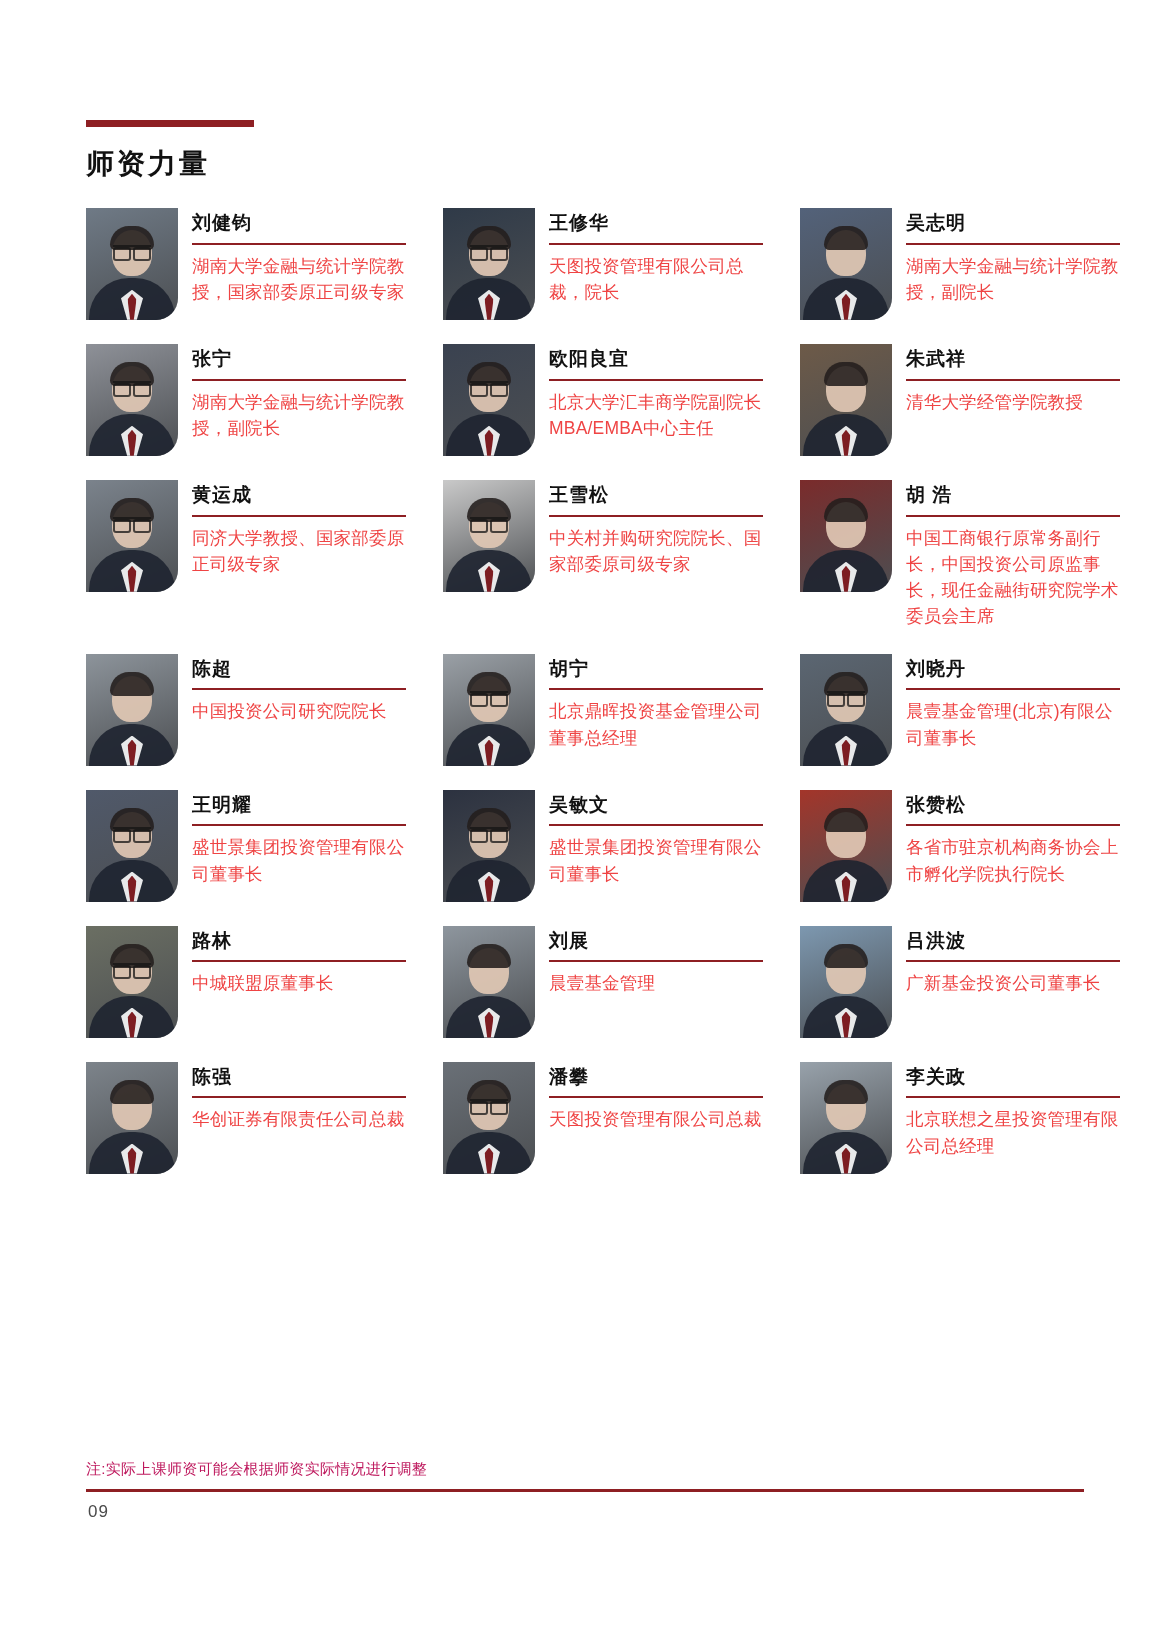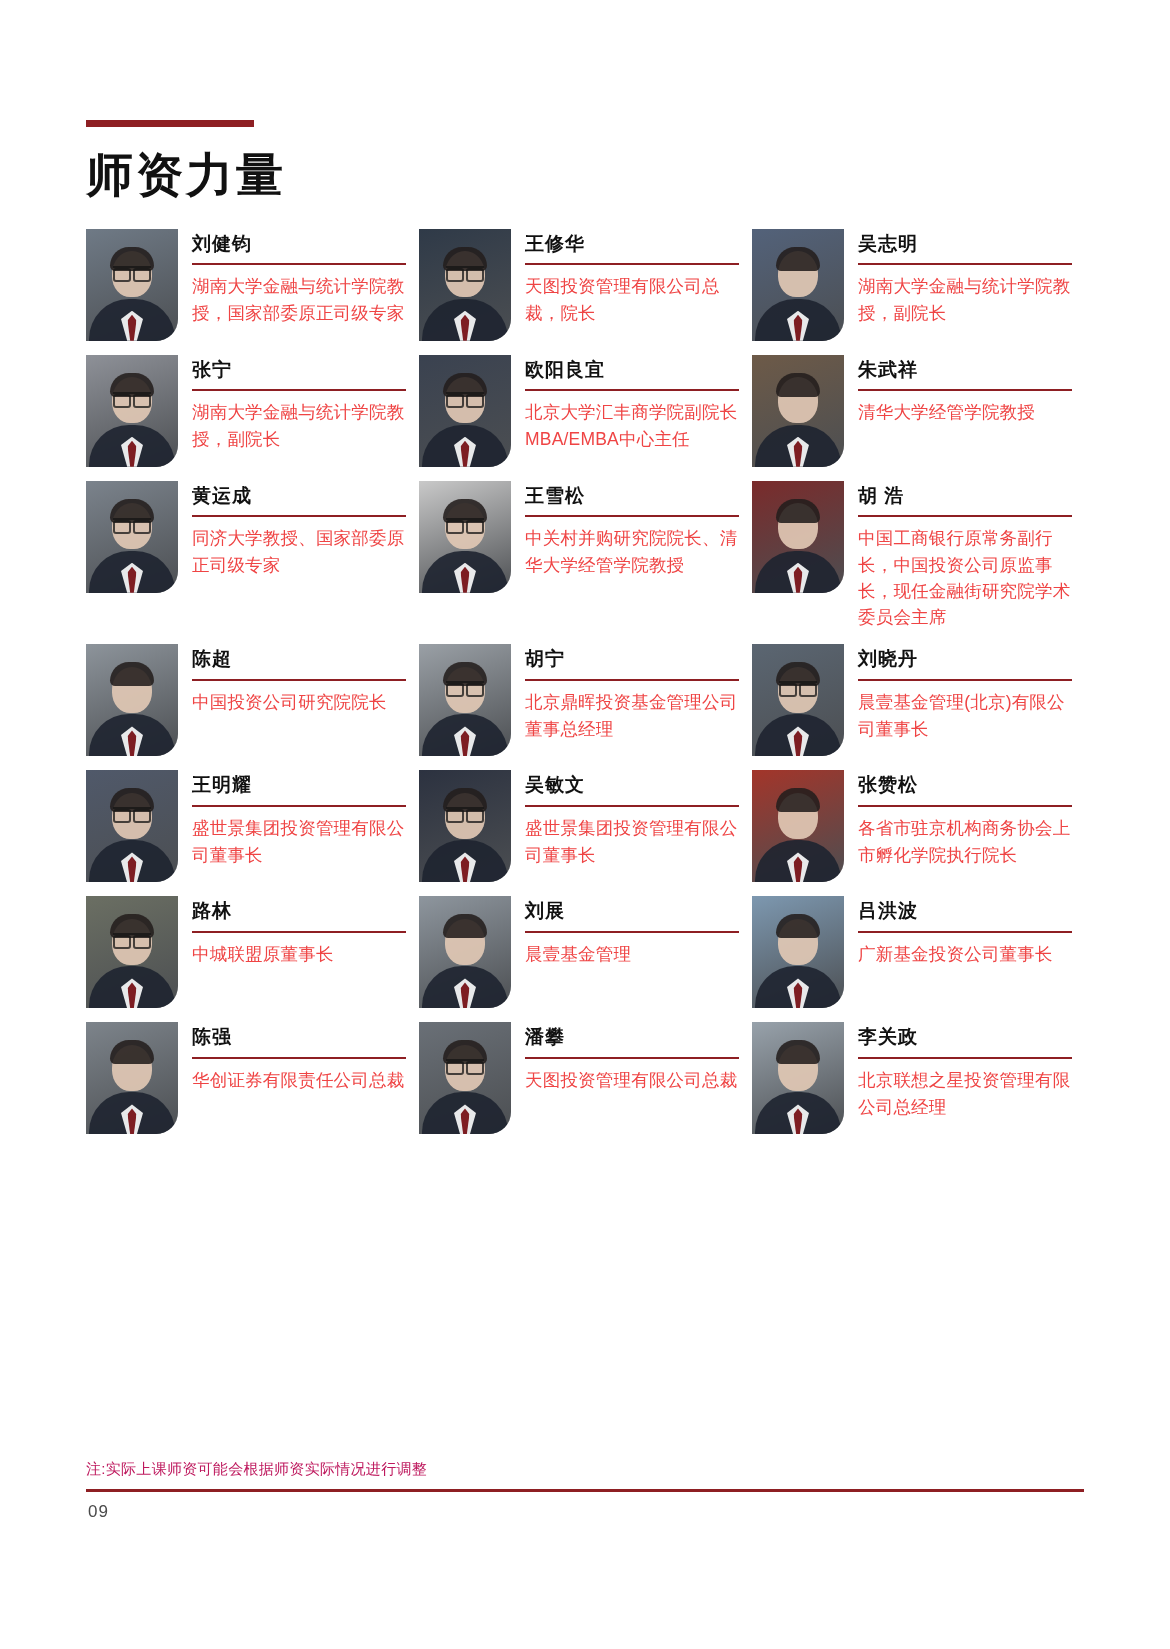--- a/index.html
+++ b/index.html
@@ -28,33 +28,34 @@
     top: 120px;
     width: 998px;
   }
   .title-rule {
     width: 168px;
     height: 7px;
     background: #8e1f23;
     margin-bottom: 22px;
   }
   .page-title {
-    font-size: 47px;
+    font-size: 28px;
     font-weight: bold;
     letter-spacing: 3px;
     color: #111111;
     margin: 0 0 28px 0;
     line-height: 1.1;
   }
   .grid {
     display: grid;
     grid-template-columns: repeat(3, 333px);
     grid-auto-rows: auto;
     column-gap: 0px;
     row-gap: 14px;
+    gap: 24px;
   }
   .card {
     display: flex;
     align-items: flex-start;
     width: 320px;
   }
   .photo {
     width: 92px;
     height: 112px;
     flex: 0 0 92px;
@@ -316,21 +317,21 @@
             <div class="ph-body"></div>
             <div class="ph-shirt"></div>
             <div class="ph-tie"></div>
             <div class="ph-head"></div>
             <div class="ph-hair"></div>
             <div class="ph-glasses"></div>
           </div>
           <div class="info">
             <div class="name">王雪松</div>
             <div class="divider"></div>
-            <div class="desc">中关村并购研究院院长、清华大学经管学院教授</div>
+            <div class="desc">中关村并购研究院院长、国家部委原司级专家</div>
           </div>
         </div>
         <div class="card">
           <div class="photo">
             <div class="ph-bg" style="background: linear-gradient(160deg, rgb(122, 43, 43) 0%, rgba(0, 0, 0, 0.45) 100%);"></div>
             <div class="ph-body"></div>
             <div class="ph-shirt"></div>
             <div class="ph-tie"></div>
             <div class="ph-head"></div>
             <div class="ph-hair"></div>

